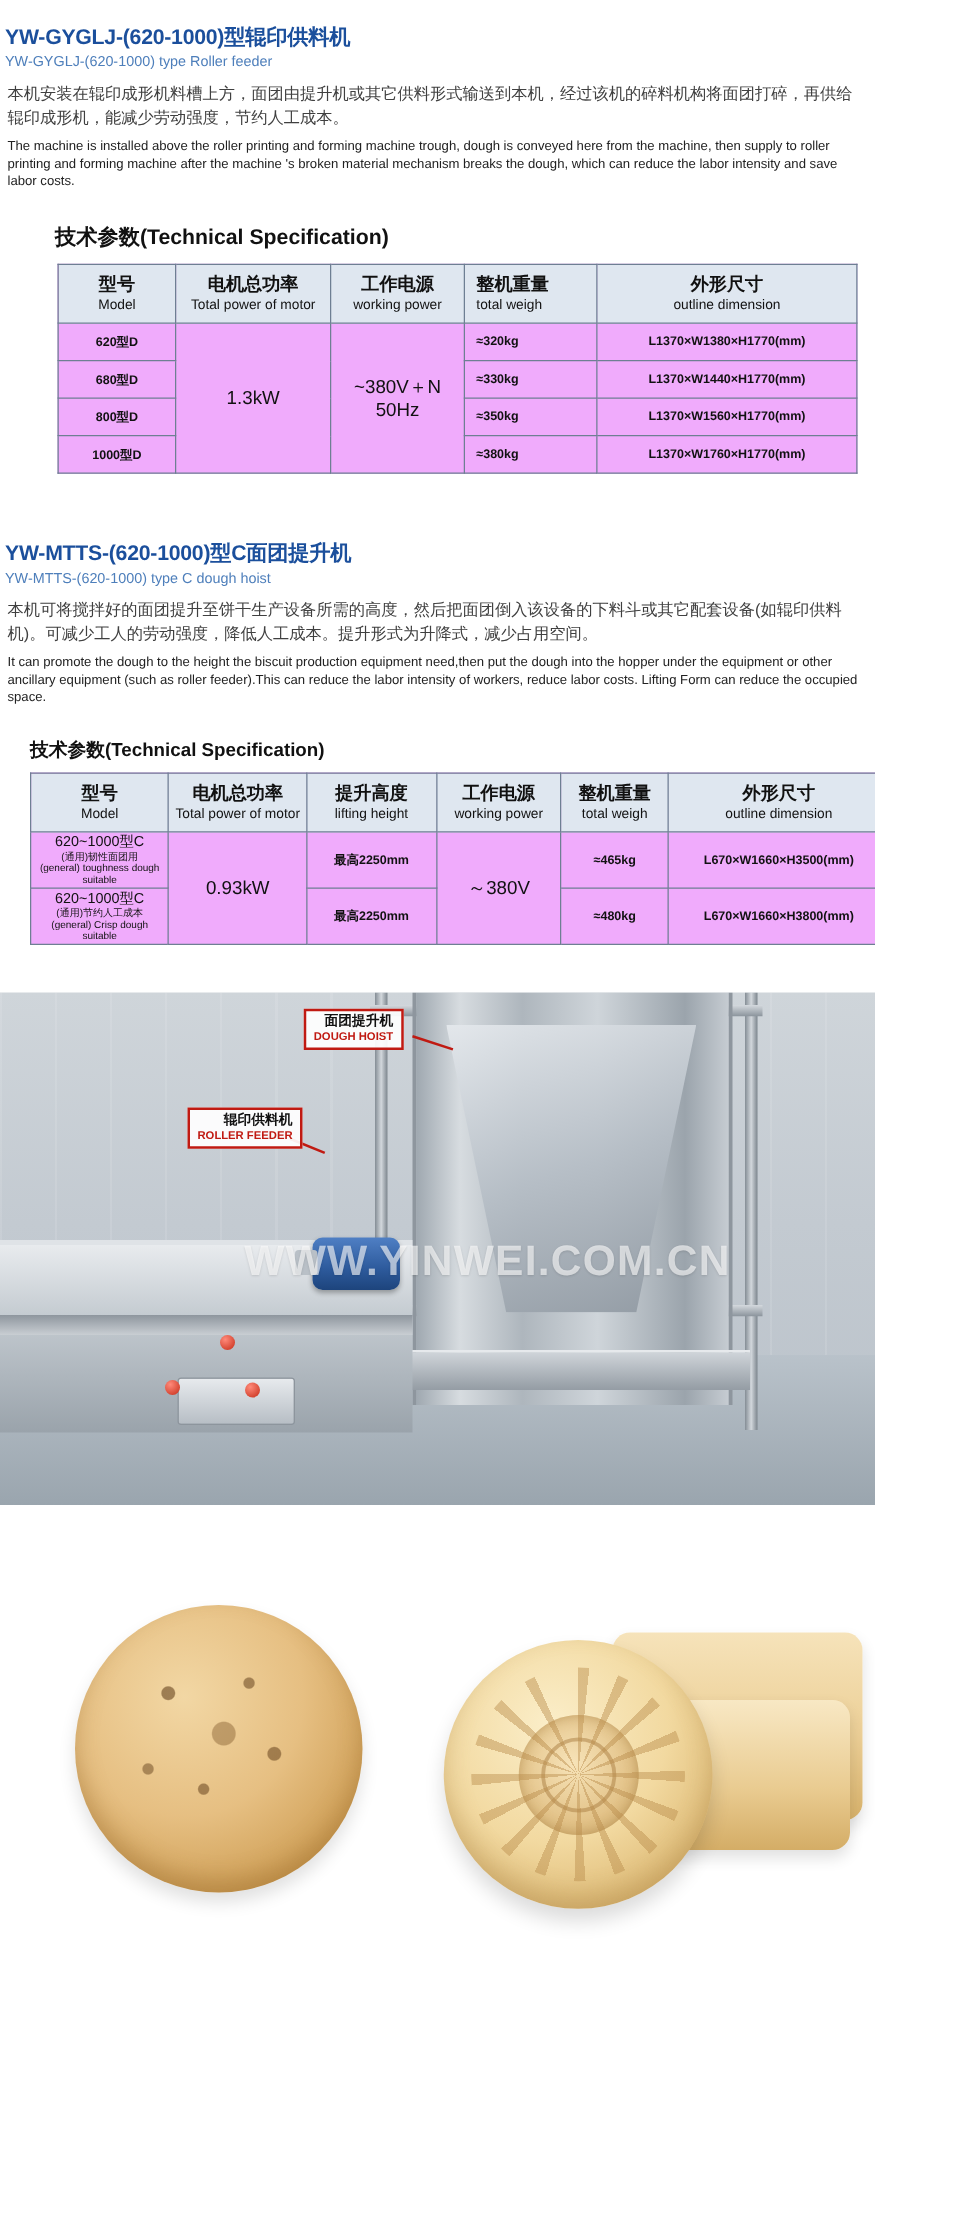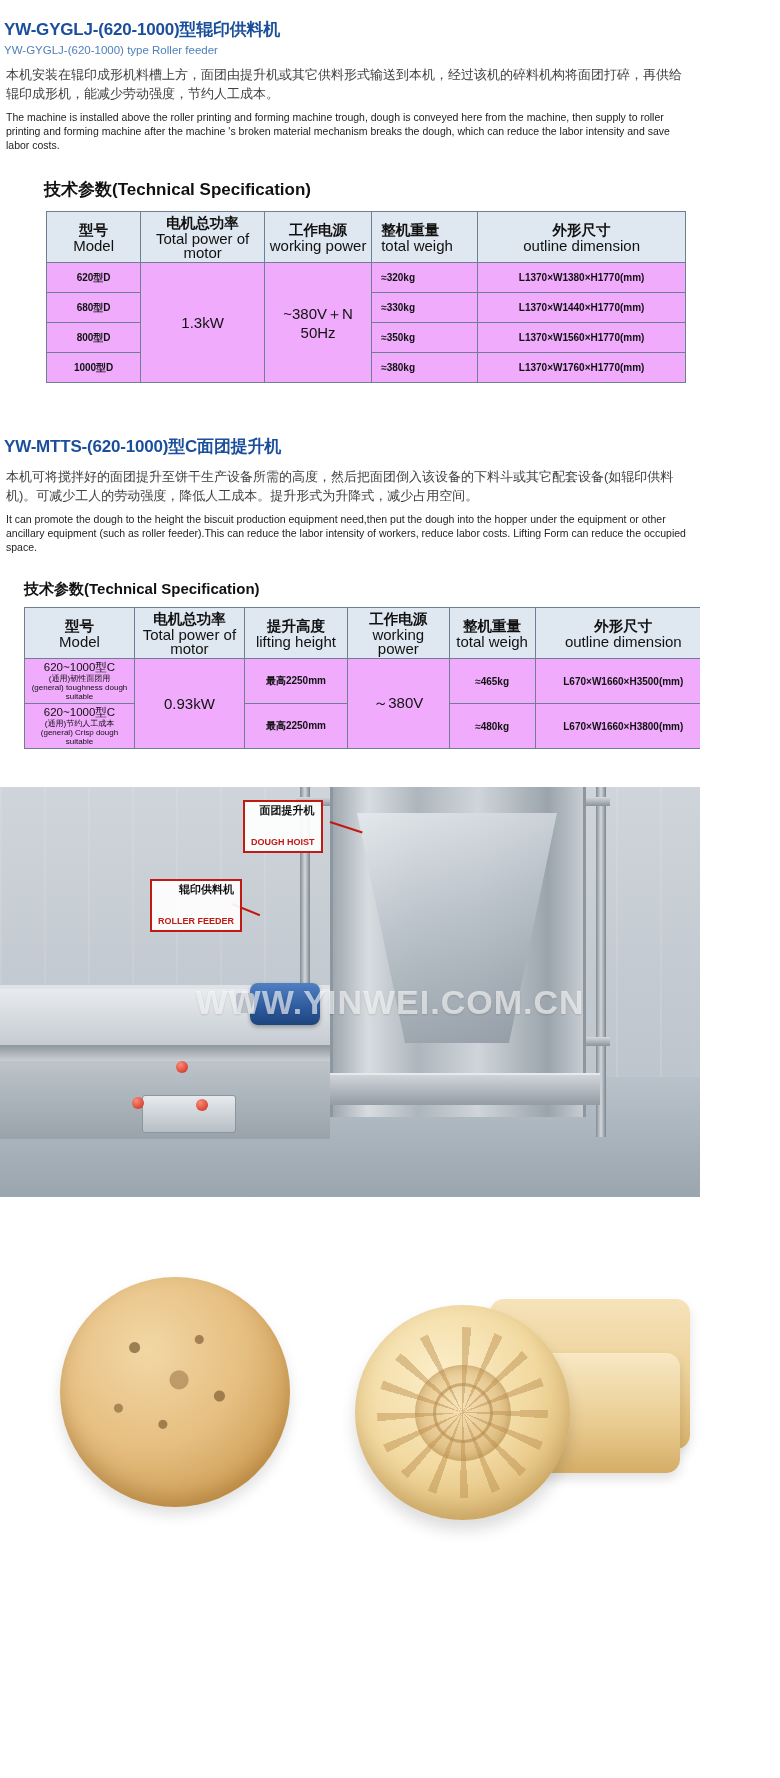--- a/index.html
+++ b/index.html
@@ -81,21 +81,21 @@
     background: #dfe7f0;
   }
   .th-cn {
     display: block;
     font-size: 14.5px;
     font-weight: bold;
     line-height: 18px;
   }
   .th-en {
     display: block;
-    font-size: 15px;
+    font-size: 11px;
     font-weight: normal;
     line-height: 14px;
   }
   .cell-main {
     font-size: 10px;
     font-weight: bold;
   }
   .cell-mid {
     font-size: 15px;
     font-weight: normal;
@@ -232,21 +232,21 @@
     border: 2px solid #c01a12;
     background: rgba(255,255,255,0.92);
     padding: 2px 6px 3px 6px;
     text-align: center;
     line-height: 12px;
   }
   .callout .cn {
     display: block; font-size: 11px; font-weight: bold; color: #111; text-align: right;
   }
   .callout .en {
-    display: block; font-size: 9px; font-weight: bold; color: #c01a12; margin-top: 20px;
+    display: block; font-size: 9px; font-weight: bold; color: #c01a12;
   }
   .callout.hoist-label { left: 243px; top: 13px; }
   .callout.feeder-label { left: 150px; top: 92px; }
   .lead {
     position: absolute; background: #c01a12; height: 2px; transform-origin: left center;
   }
   .lead.l1 { left: 330px; top: 34px; width: 34px; transform: rotate(18deg); }
   .lead.l2 { left: 232px; top: 116px; width: 30px; transform: rotate(22deg); }
   .watermark {
     position: absolute;
@@ -405,20 +405,21 @@
           <td class="c0 cell-main">1000型D</td>
           <td class="c3 cell-main">≈380kg</td>
           <td class="c4 cell-main">L1370×W1760×H1770(mm)</td>
         </tr>
       </tbody>
     </table>
   </div>
 
   <div class="section" style="margin-top:34px;">
     <h1 class="prod-title">YW-MTTS-(620-1000)型C面团提升机</h1>
+    <div class="prod-subtitle">YW-MTTS-(620-1000) type C dough hoist</div>
     <div class="desc-cn pad">本机可将搅拌好的面团提升至饼干生产设备所需的高度，然后把面团倒入该设备的下料斗或其它配套设备(如辊印供料机)。可减少工人的劳动强度，降低人工成本。提升形式为升降式，减少占用空间。</div>
     <div class="desc-en pad">It can  promote the dough to the height the biscuit production equipment need,then put the dough into the hopper under the equipment or other ancillary equipment (such as roller feeder).This can reduce the  labor intensity of workers, reduce labor costs. Lifting Form can reduce the occupied space.</div>
 
     <div class="spec-heading small">技术参数(Technical Specification)</div>
 
     <table class="spec" id="table2">
       <thead>
         <tr>
           <td class="d0">
             <span class="th-cn">型号</span>

